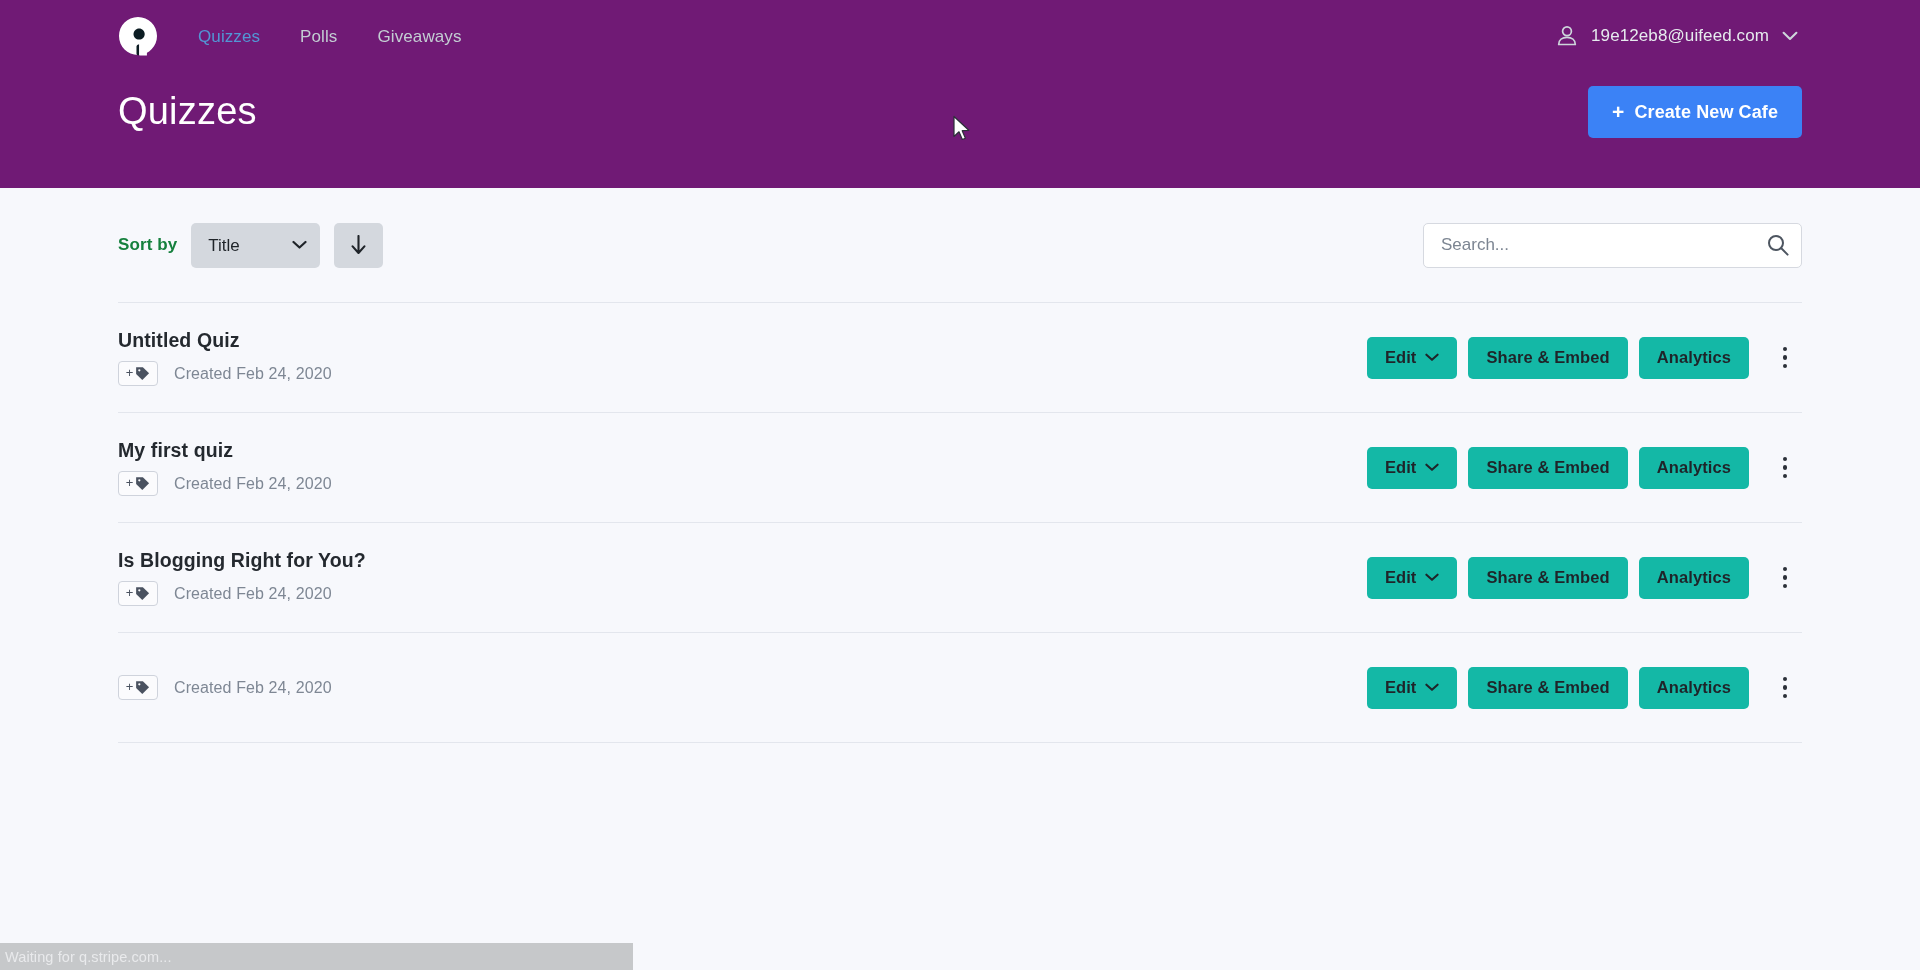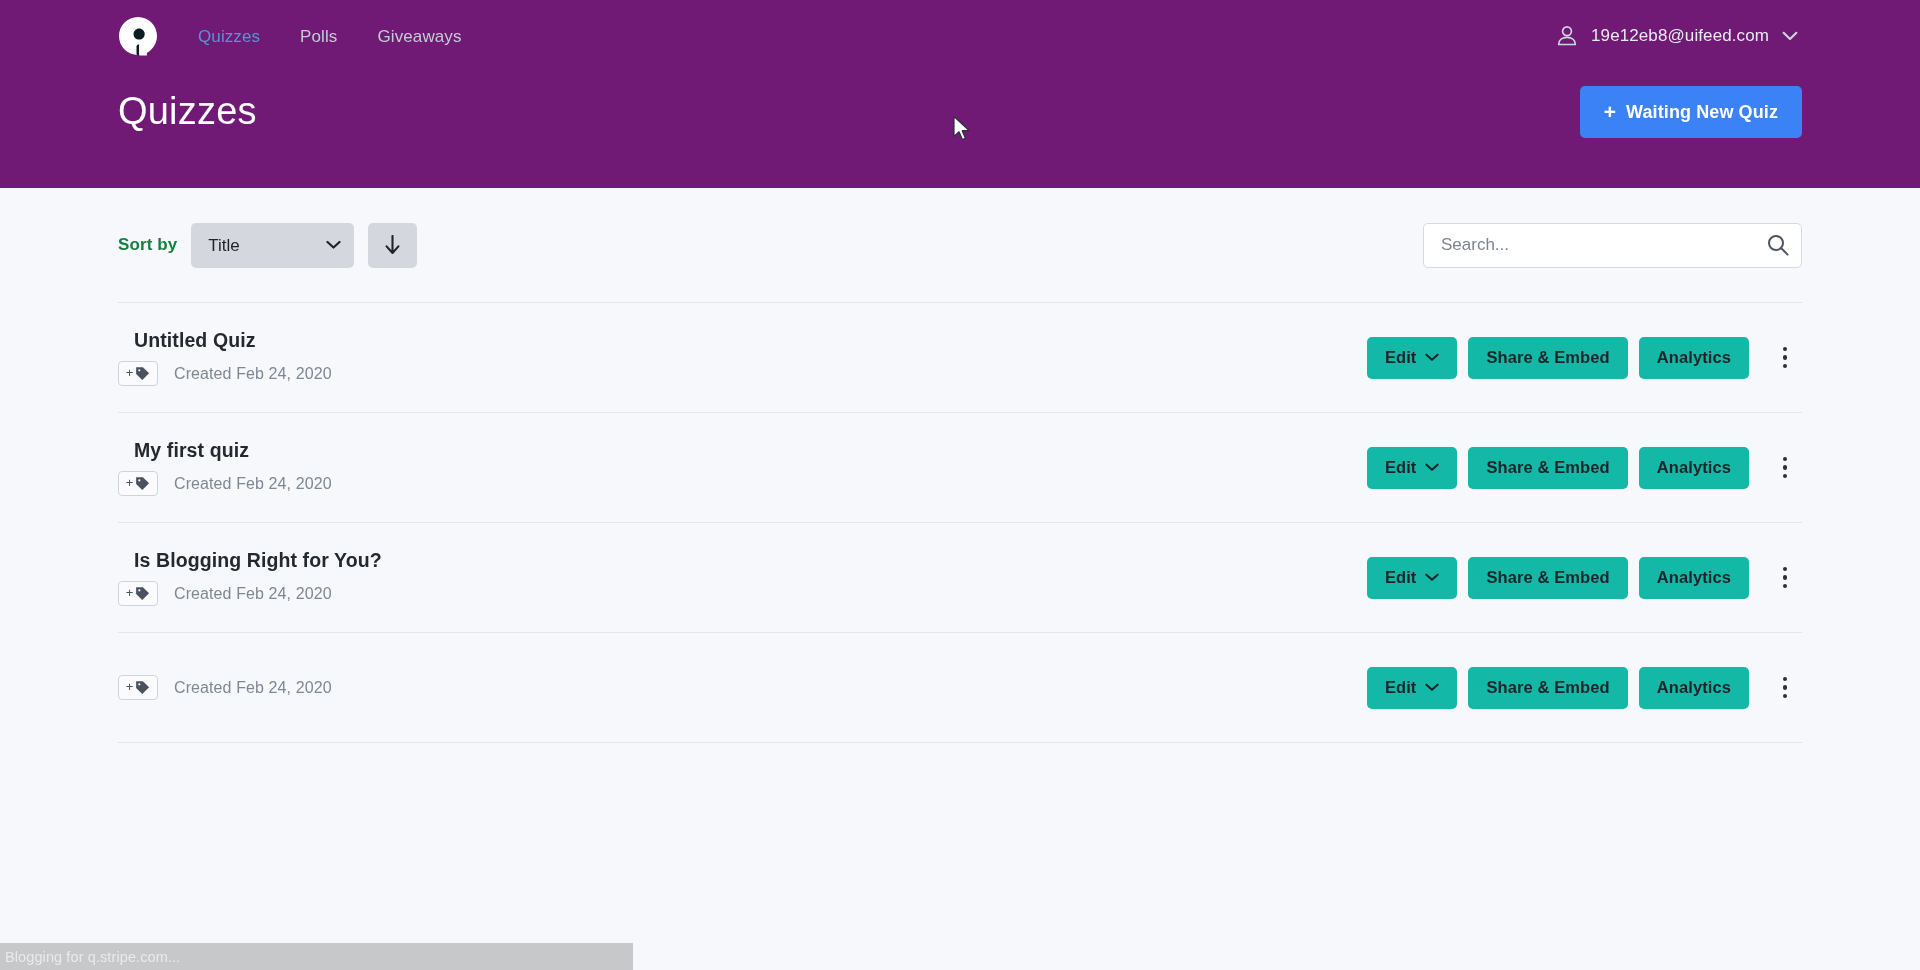--- a/index.html
+++ b/index.html
@@ -133,21 +133,21 @@
     gap: 14px;
   }
   .sort-label {
     font-size: 17px;
     color: #15803d;
     font-weight: 700;
     letter-spacing: 0.1px;
   }
   .select-wrap {
     position: relative;
-    width: 163px;
+    width: 129px;
     height: 45px;
   }
   .select-box {
     width: 100%;
     height: 100%;
     background: #d4d8de;
     border: none;
     border-radius: 5px;
     font-size: 17px;
     font-family: "Liberation Sans", sans-serif;
@@ -218,21 +218,20 @@
     padding-right: 2px;
   }
 
   .quiz-info { display: flex; flex-direction: column; gap: 10px; }
   .quiz-title {
     font-size: 19.5px;
     font-weight: 700;
     color: #24292f;
     letter-spacing: 0.1px;
     line-height: 1.15;
-    margin-left: 16px;
   }
   .quiz-meta { display: flex; align-items: center; gap: 16px; }
   .tag-btn {
     width: 40px;
     height: 25px;
     border: 1px solid #cfd3dc;
     border-radius: 4px;
     background: #fbfbfd;
     display: flex;
     align-items: center;
@@ -361,21 +360,21 @@
       <svg class="caret-icon" width="16" height="10" viewBox="0 0 16 10">
         <path d="M1.6 1.8 L8 8 L14.4 1.8" fill="none" stroke="#cdd6db" stroke-width="2.1" stroke-linecap="round" stroke-linejoin="round"></path>
       </svg>
     </div>
   </div>
 
   <div class="title-row">
     <h1 class="page-title">Quizzes</h1>
     <button class="btn-create">
       <span class="plus">+</span>
-      <span>Waiting New Quiz</span>
+      <span>Create New Cafe</span>
     </button>
   </div>
 </div>
 
 <div class="content">
 
   <div class="toolbar">
     <div class="sort-group">
       <span class="sort-label">Sort by</span>
       <div class="select-wrap">
@@ -529,18 +528,18 @@
           <span></span>
         </button>
       </div>
     </div>
 
   </div>
 
 </div>
 
 <div class="status-bar">
-  <span class="status-text">Blogging for q.stripe.com...</span>
+  <span class="status-text">Waiting for q.stripe.com...</span>
 </div>
 
 <svg class="cursor" width="20" height="28" viewBox="0 0 20 28">
   <path d="M2 1.5 L2 21.5 L7 16.8 L10.3 24.5 L13.4 23.2 L10.2 15.7 L16.8 15.3 Z" fill="#ffffff" stroke="#2b3038" stroke-width="1.2" stroke-linejoin="round"></path>
 </svg>
 
 </body></html>

